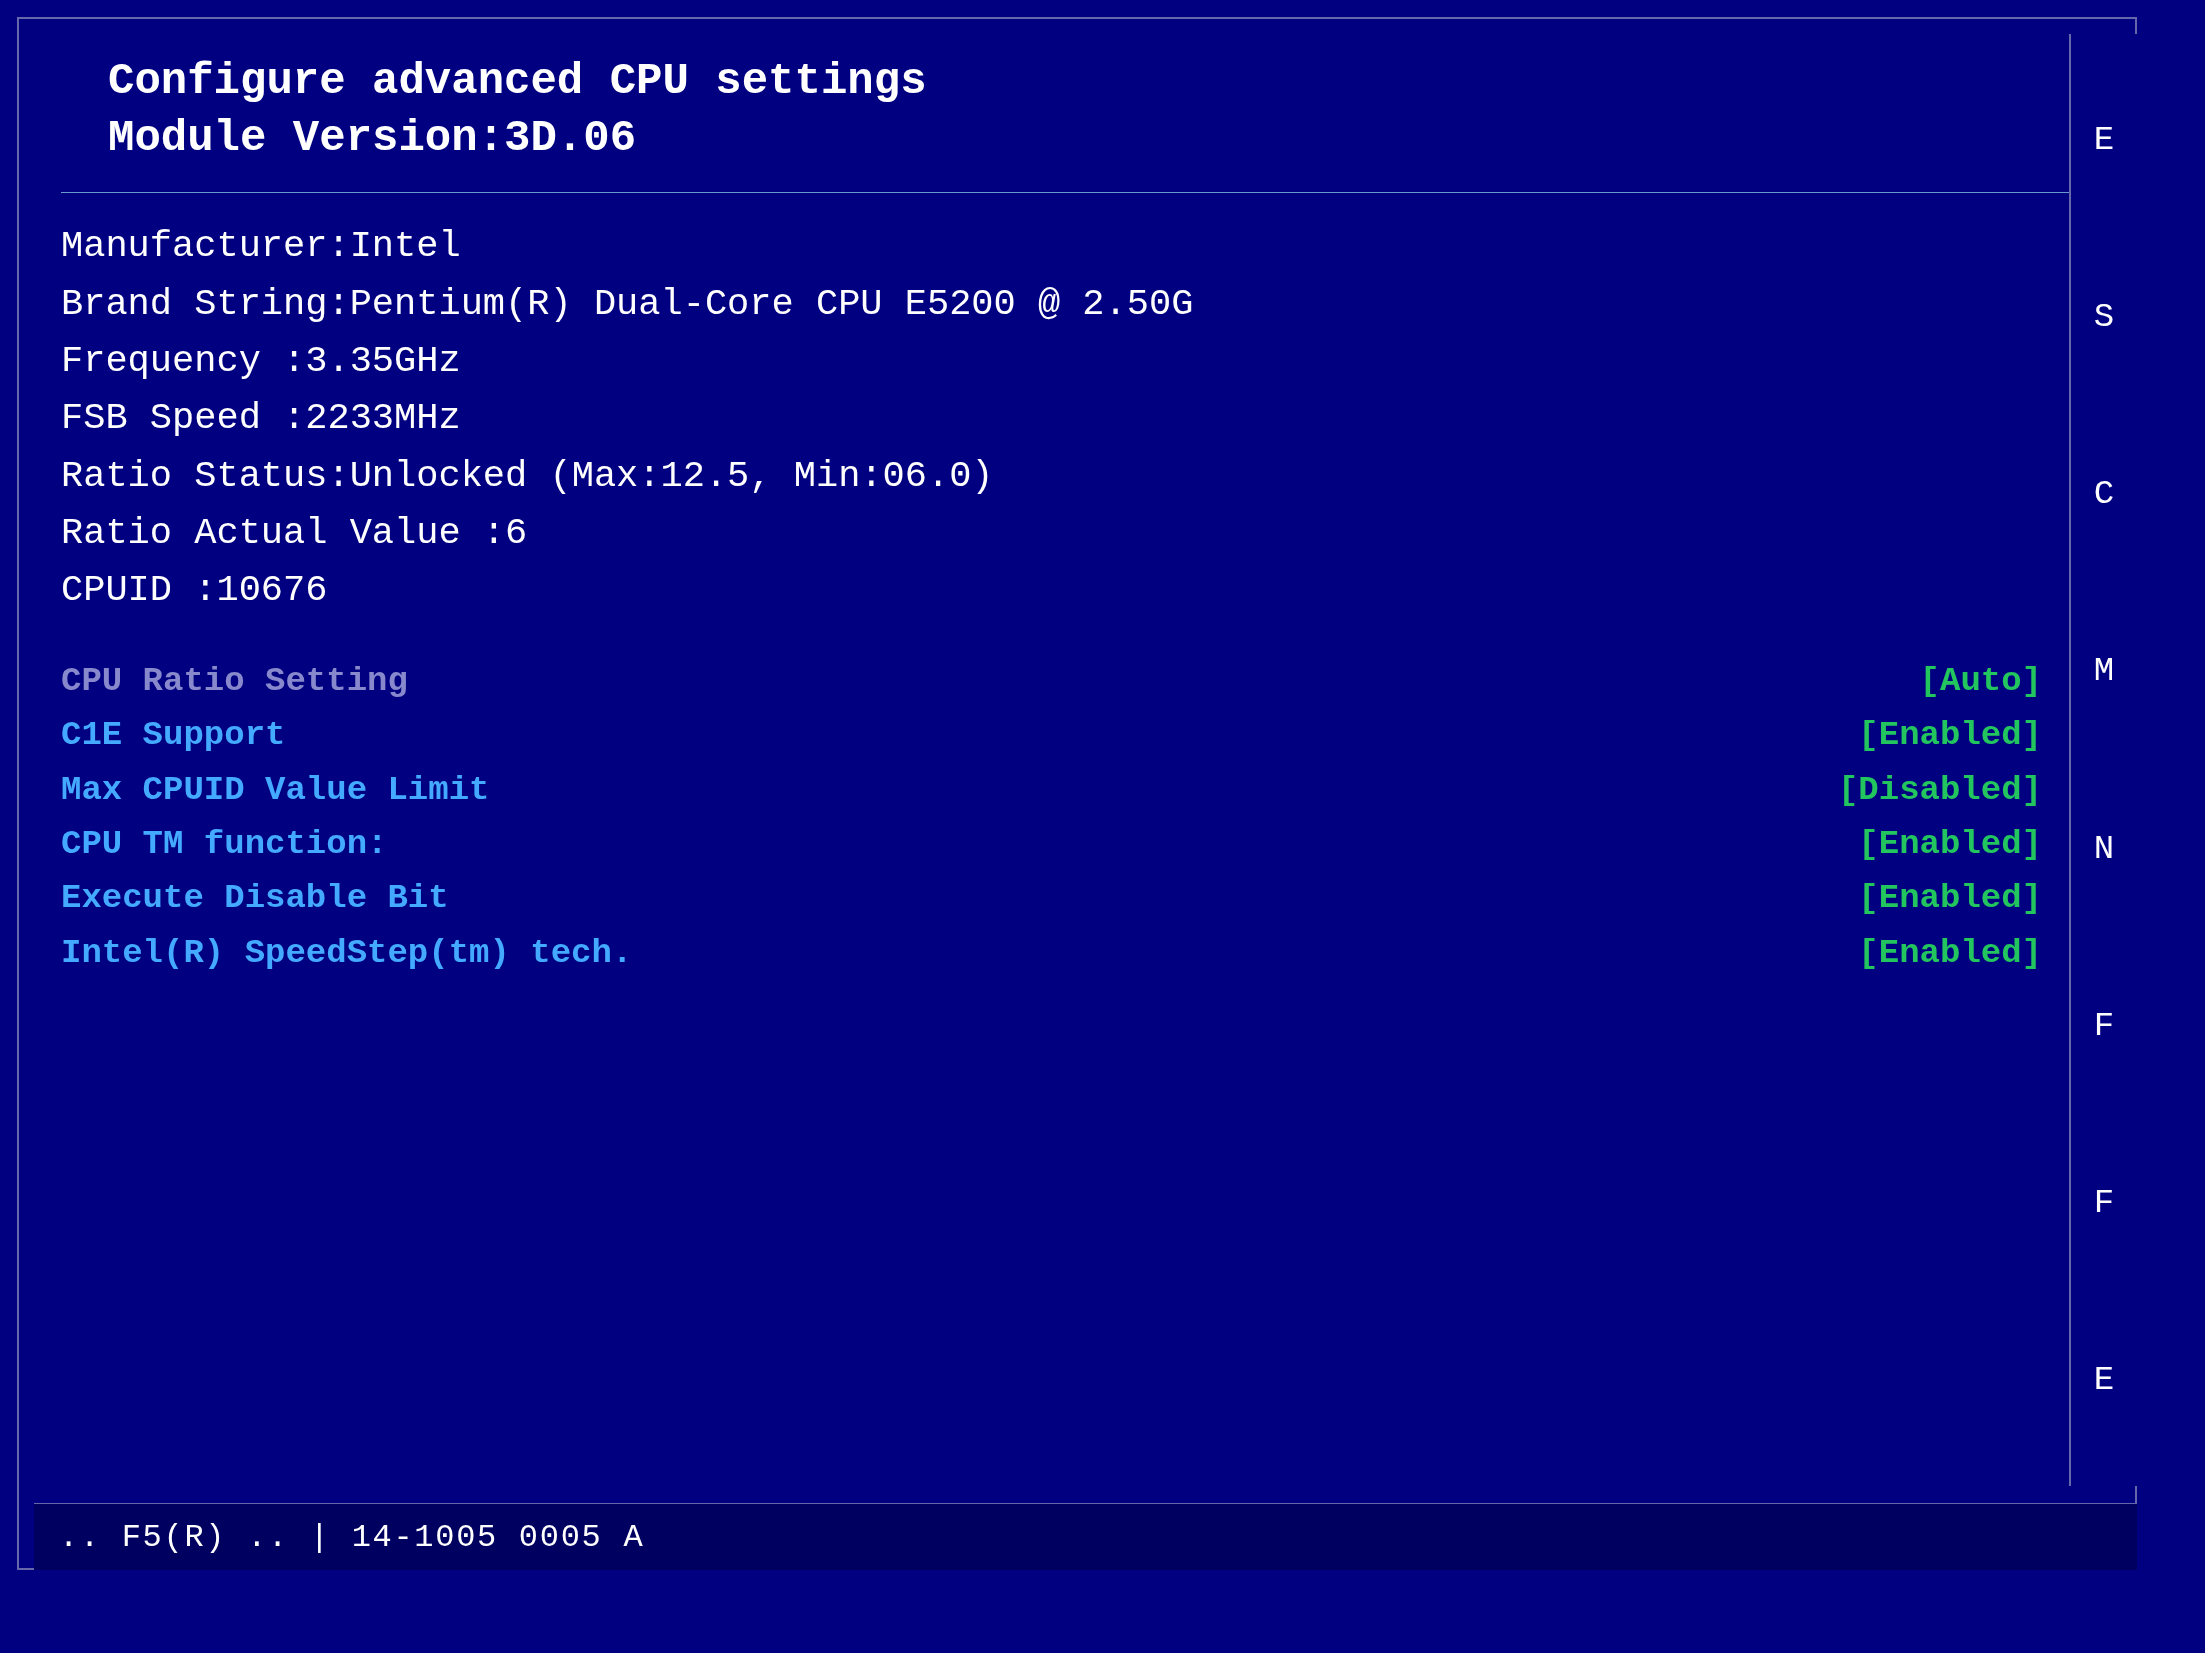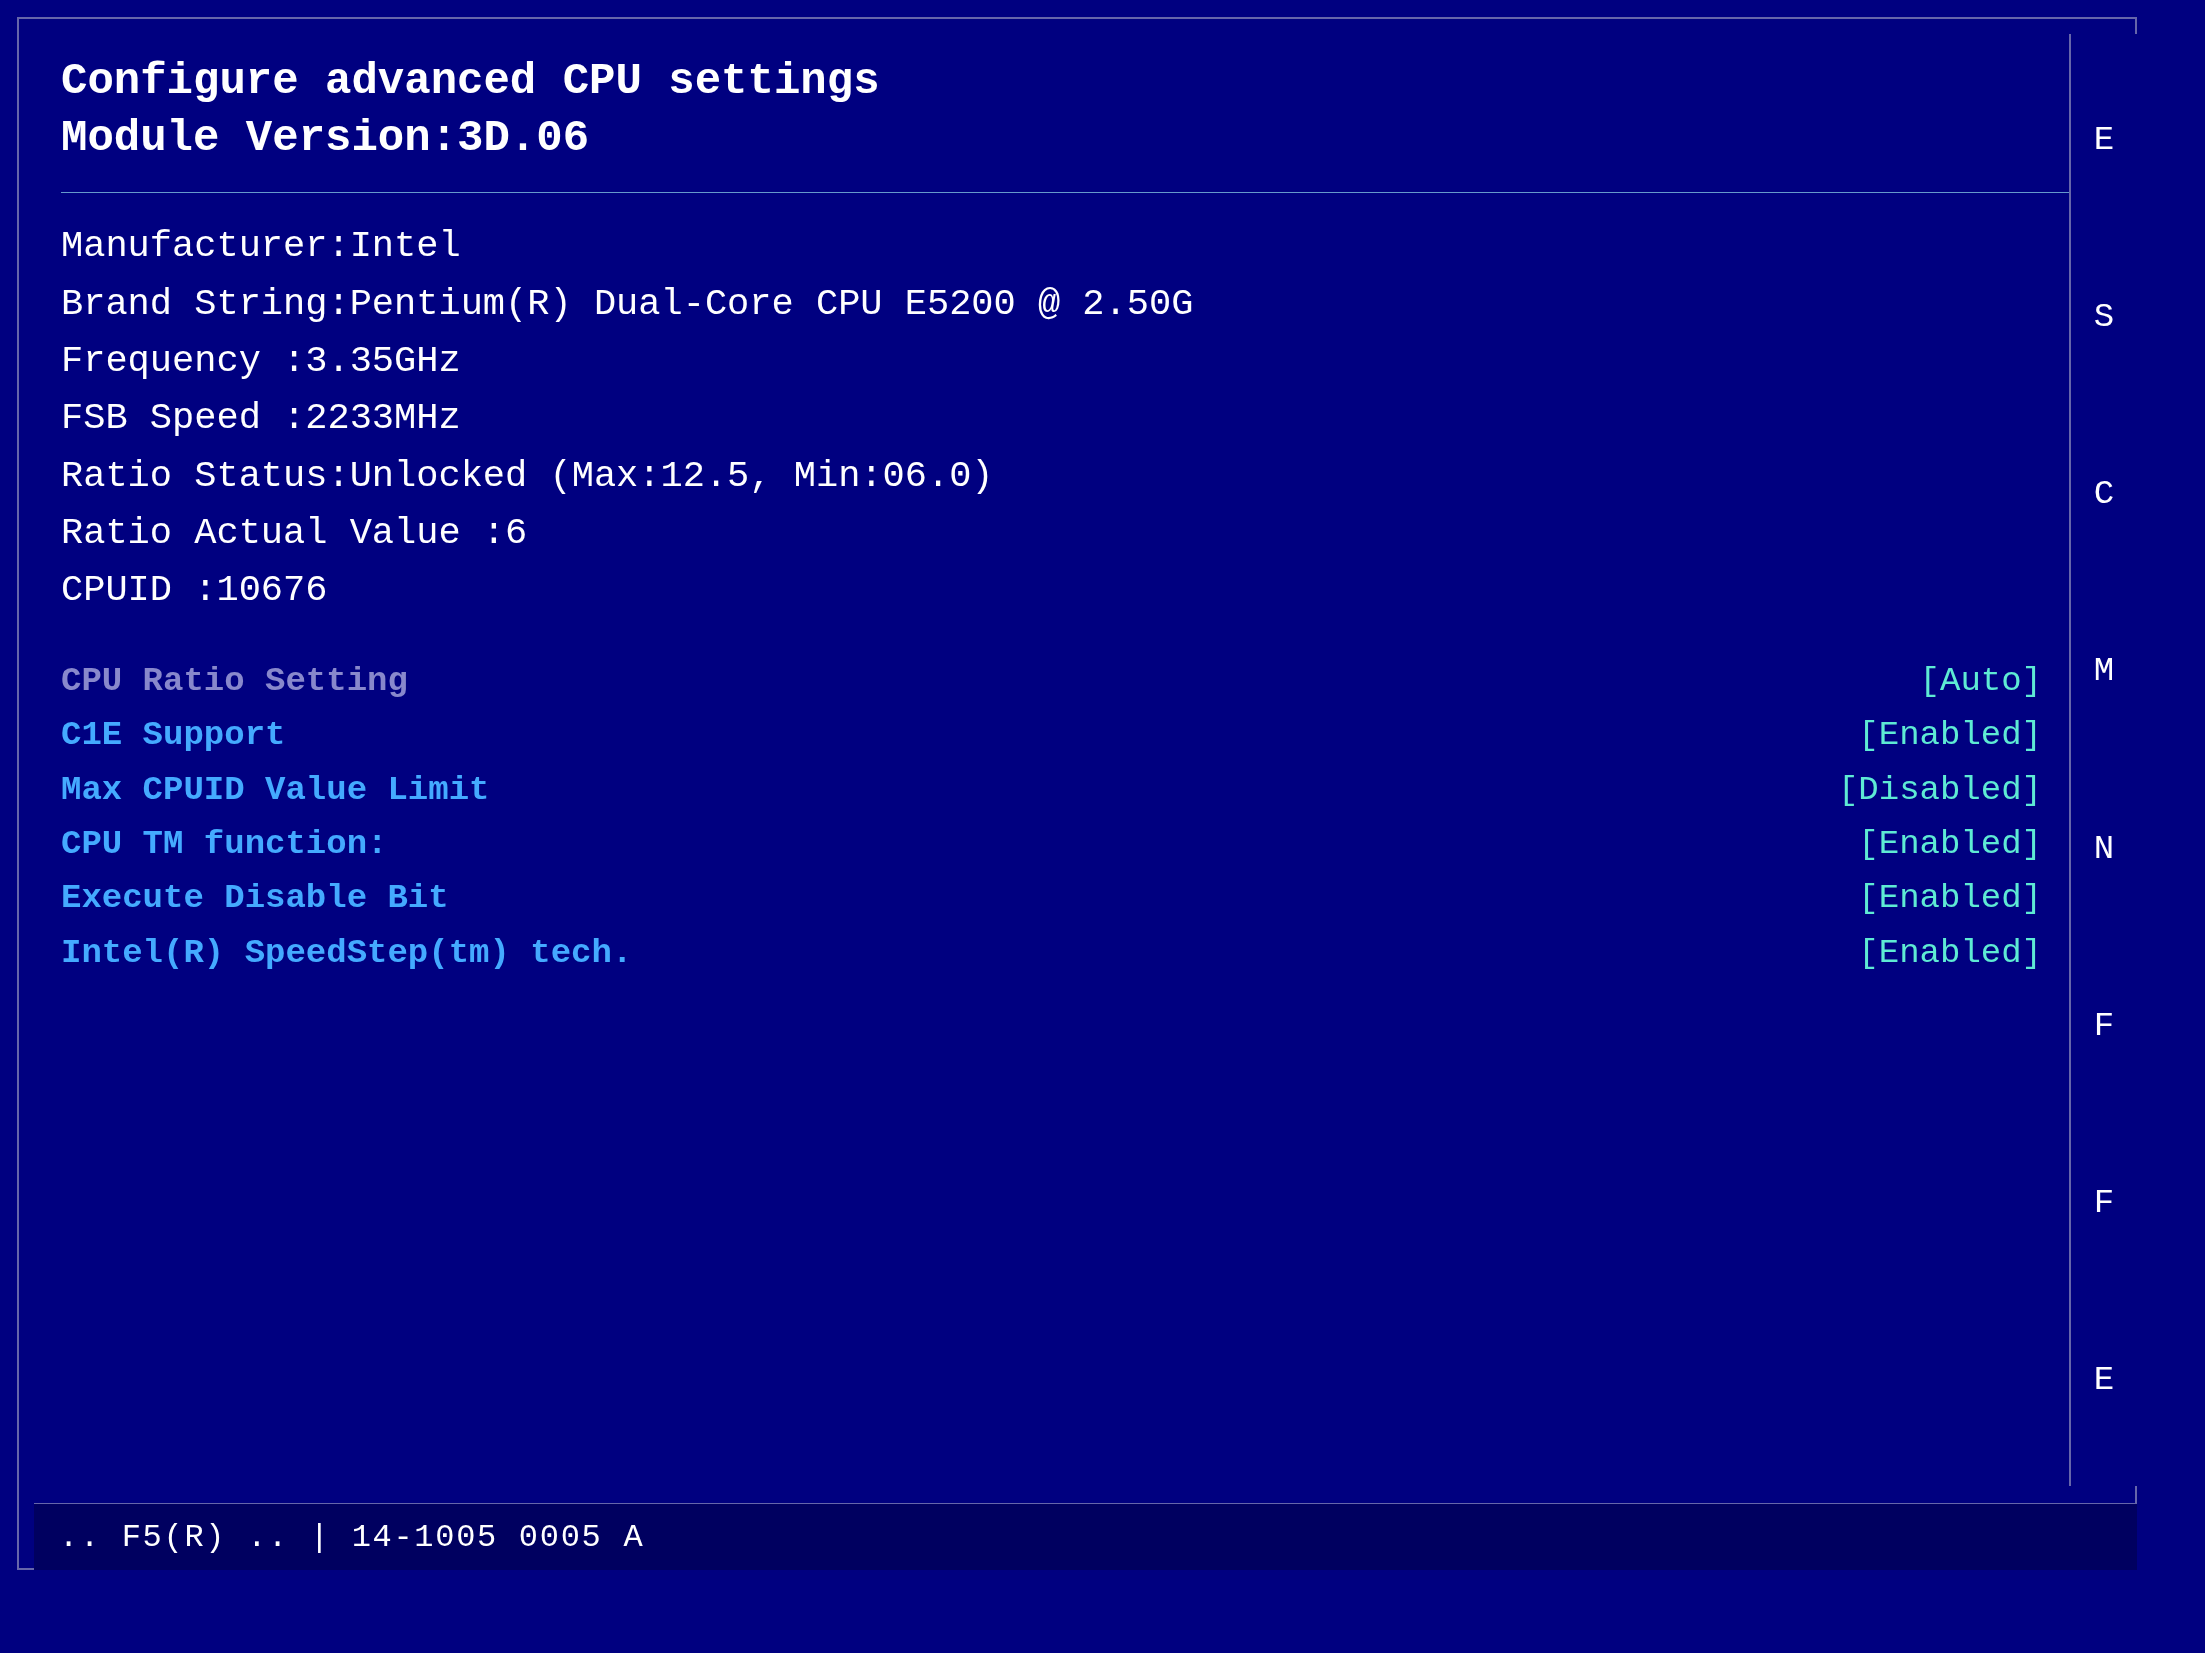--- a/index.html
+++ b/index.html
@@ -39,20 +39,21 @@
     .title-section {
       margin-bottom: 25px;
     }
 
     .title-text {
       color: #ffffff;
       font-size: 44px;
       font-weight: bold;
       line-height: 1.3;
       font-family: 'Courier New', Courier, monospace;
+      margin-left: 47px;
     }
 
     .divider {
       border: none;
       border-top: 1.7px solid #6699cc;
       margin: 25px 0;
     }
 
     .info-section {
       margin-bottom: 34px;
@@ -83,22 +84,22 @@
     .setting-row.dimmed .setting-label {
       color: #8888cc;
     }
 
     .setting-row .setting-label {
       color: #44aaff;
       font-weight: bold;
     }
 
     .setting-row .setting-value {
-      color: #5eead4;
-      font-weight: normal;
+      color: #22c55e;
+      font-weight: bold;
     }
 
     .right-sidebar {
       position: absolute;
       right: 0;
       top: 17px;
       width: 68px;
       bottom: 84px;
       border-left: 2.5px solid #6666aa;
       background-color: #000080;

